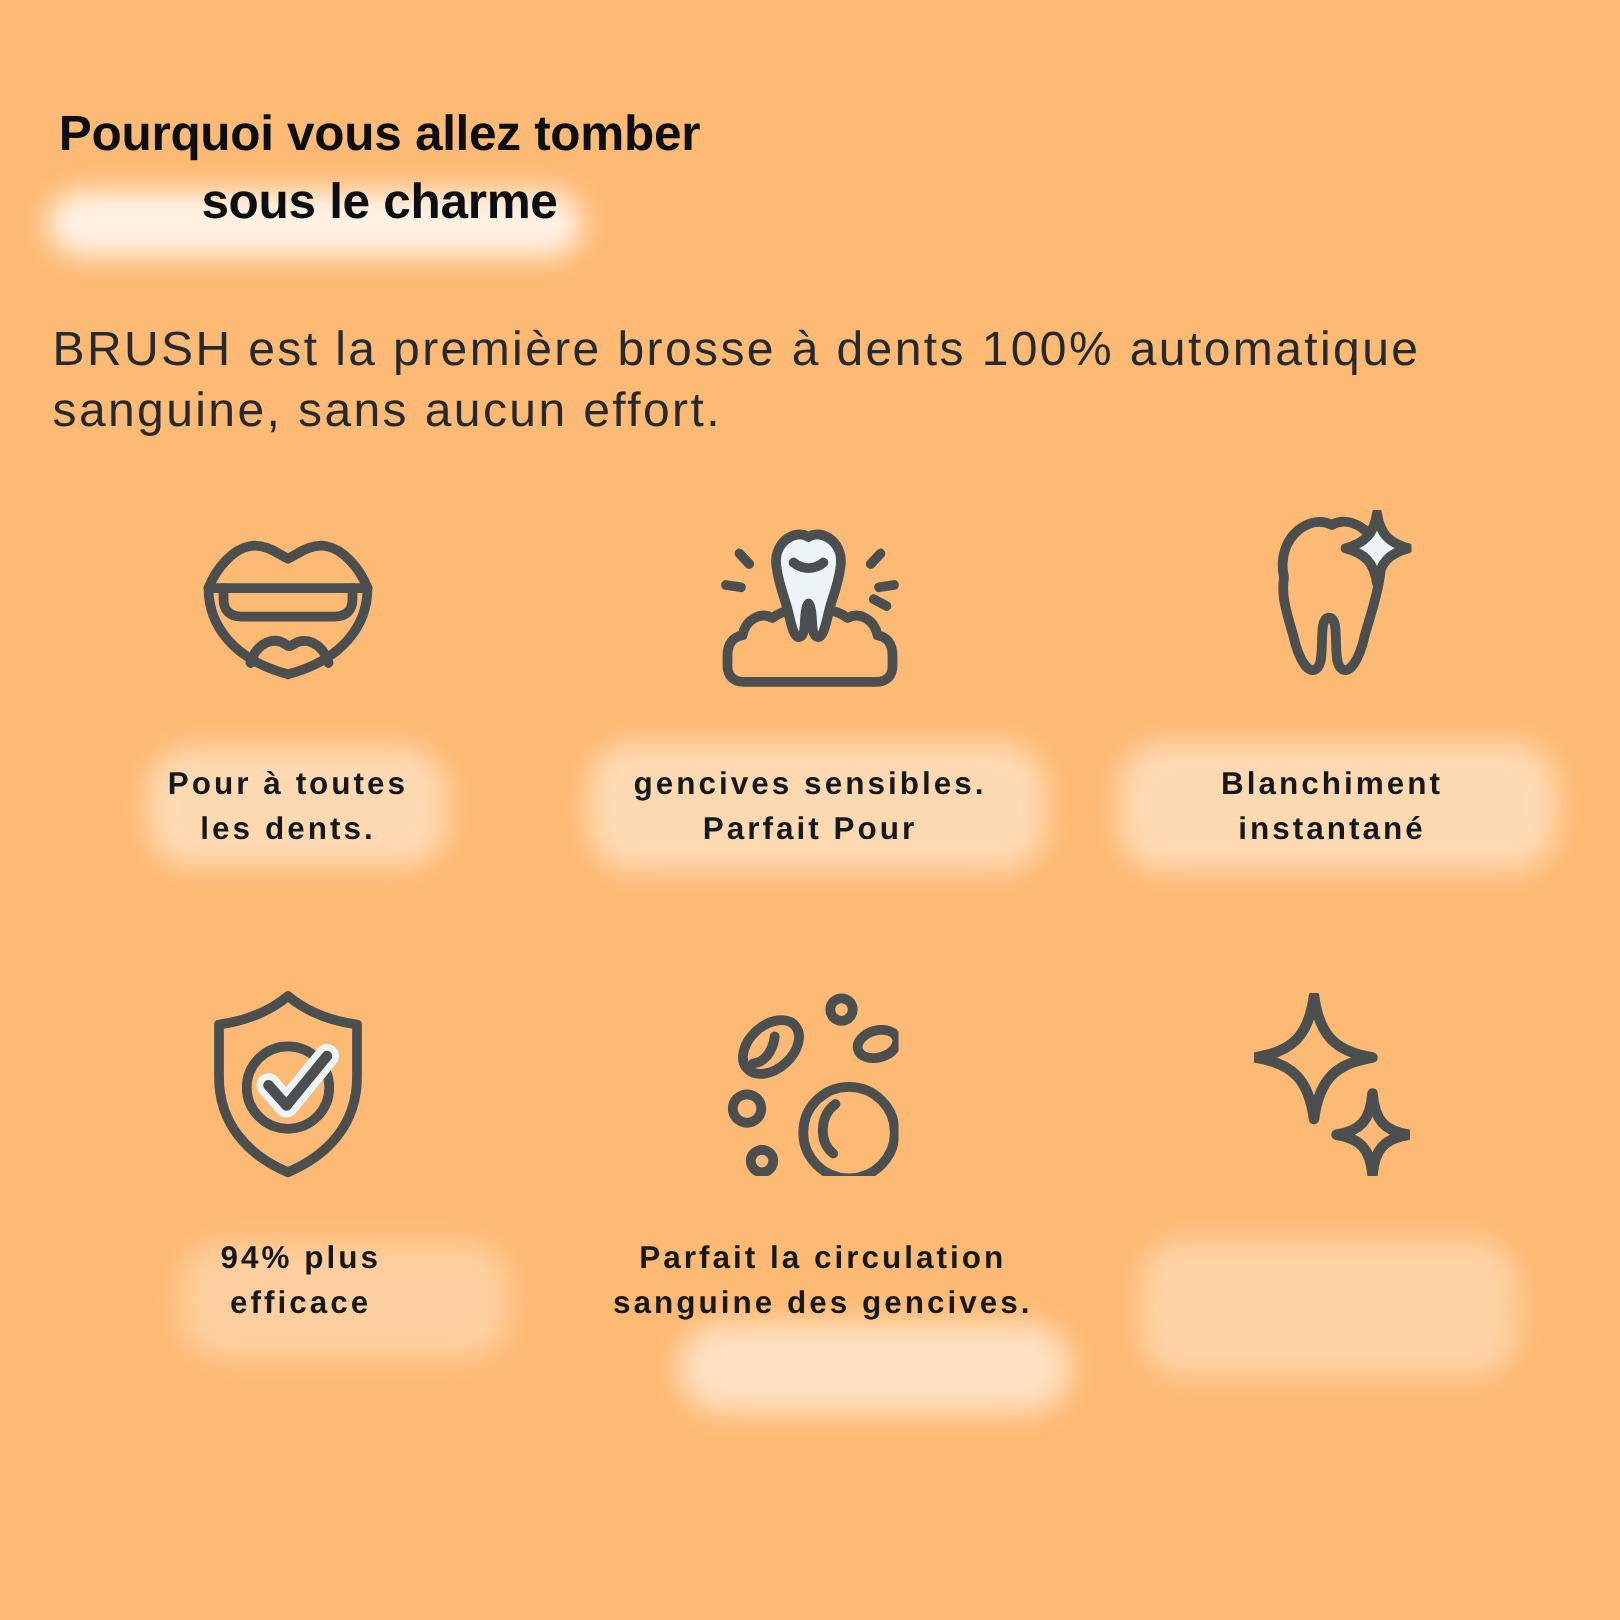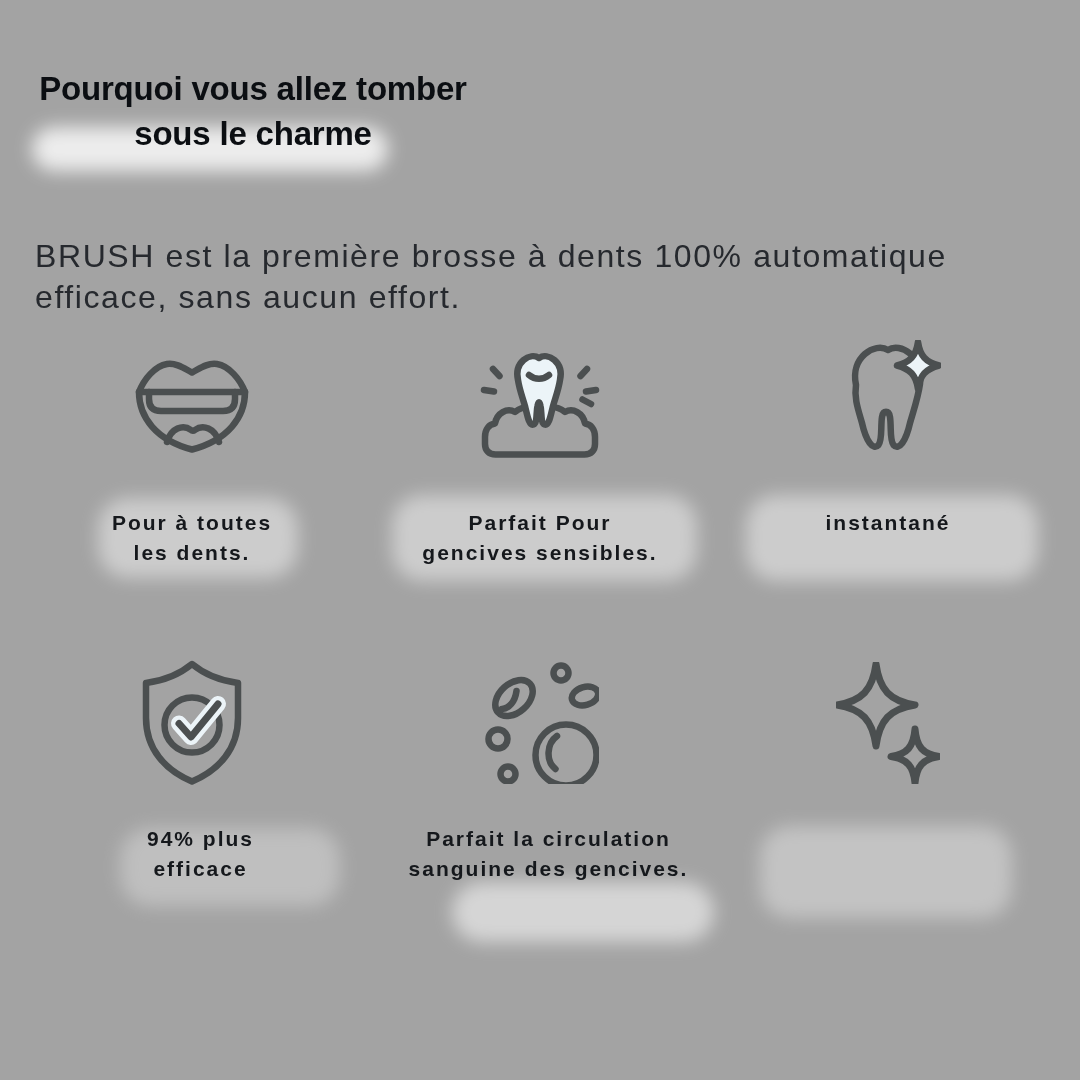--- a/index.html
+++ b/index.html
@@ -1,19 +1,19 @@
 <!DOCTYPE html>
 <html><head>
 <meta charset="utf-8">
 <style>
   html,body{margin:0;padding:0;}
   .canvas{
     position:relative;
     width:1080px;height:1080px;
-    background:#a3a3a3;
+    background:#fdba74;
     overflow:hidden;
     font-family:"Liberation Sans", sans-serif;
     text-decoration:underline;
   }
   
   .ghost{position:absolute;background:#ffffff;filter:blur(9px);border-radius:30px;}
   .g1{left:32px;top:127px;width:356px;height:44px;opacity:.8;}
   .g2{left:98px;top:498px;width:200px;height:80px;opacity:.45;}
   .g3{left:392px;top:495px;width:305px;height:86px;opacity:.45;}
   .g4{left:746px;top:495px;width:292px;height:86px;opacity:.45;}
@@ -22,21 +22,21 @@
   .g7{left:760px;top:826px;width:252px;height:92px;opacity:.35;}
 
   .title{
     position:absolute;left:37px;top:44px;width:432px;
     text-align:center;font-weight:800;font-size:33px;line-height:45px;
     letter-spacing:-0.2px;color:#0b0e12;
   }
   .title span{display:block;}
 
   .intro{
-    position:absolute;left:35px;top:204px;
+    position:absolute;left:35px;top:180px;
     font-size:32px;line-height:41px;letter-spacing:1.6px;
     color:#26292e;font-weight:400;white-space:nowrap;
   }
   .intro span{display:block;}
 
   .grid{
     position:absolute;left:18px;width:1044px;
     display:grid;grid-template-columns:1fr 1fr 1fr;
   }
   .row1{top:336px;}
@@ -71,21 +71,21 @@
   <div class="ghost g6"></div>
   <div class="ghost g7"></div>
 
   <h1 class="title">
     <span>Pourquoi vous allez tomber</span>
     <span>sous le charme</span>
   </h1>
 
   <p class="intro">
     <span>BRUSH est la première brosse à dents 100% automatique</span>
-    <span>efficace, sans aucun effort.</span>
+    <span>sanguine, sans aucun effort.</span>
   </p>
 
   <div class="grid row1">
 
     <figure class="feature">
       <div class="icon-wrap">
         <svg width="120" height="100" viewBox="0 0 120 100">
           <path class="st" d="M7,38 C12,25 23,12 35,10 C45,8.5 53,15 60,18.5 C67,15 75,8.5 85,10 C97,12 108,25 113,38 C113,63 96,86 60,95.5 C24,86 7,63 7,38 Z"></path>
           <path class="st" d="M7,38 L113,38"></path>
           <path class="st" d="M17,38 L17,45 C17,53 21,57 29,57 L91,57 C99,57 103,53 103,45 L103,38"></path>
@@ -105,33 +105,34 @@
           <path class="mask" d="M40,31 C36,13 52,3 61,9 C70,3 86,13 82,31 C80.5,41 77.5,48 75,57 C72.5,67 71,77 66.5,75.5 C62.5,74 64,63 62.5,57 C61.5,52 60.5,52 59.5,57 C58,63 59.5,74 55.5,75.5 C51,77 49.5,67 47,57 C44.5,48 41.5,41 40,31 Z"></path>
           <path class="st" d="M51,26 C57,31 65,31 71,26"></path>
           <path class="st" d="M15,20 L21.5,27"></path>
           <path class="st" d="M6,41 L16,42.5"></path>
           <path class="st" d="M109,20 L102.5,27"></path>
           <path class="st" d="M118,41 L108,42.5"></path>
           <path class="st" d="M113,55 L104.5,50.5"></path>
         </svg>
       </div>
       <figcaption>
+        <span>gencives sensibles.</span>
         <span>Parfait Pour</span>
-        <span>gencives sensibles.</span>
       </figcaption>
     </figure>
 
     <figure class="feature">
       <div class="icon-wrap">
         <svg width="106" height="128" viewBox="0 0 106 128">
           <path class="st" d="M21,45 C15,17 40,2 53,10 C65,2 89,16 85,44 C83,58 79,69 75,83 C71,101 64,111 58.5,105 C54.5,100 56.5,87 55,77 C54,70 48,70 47,77 C45.5,87 47.5,100 43.5,105 C38,111 31,101 27,83 C23,69 19,58 21,45 Z"></path>
           <path class="mask" d="M83,2 C85,16 91,22 104,25.5 C91,29 85,35 83,49 C81,35 75,29 62,25.5 C75,22 81,16 83,2 Z"></path>
         </svg>
       </div>
       <figcaption>
+        <span>Blanchiment</span>
         <span>instantané</span>
       </figcaption>
     </figure>
 
   </div>
 
   <div class="grid row2">
 
     <figure class="feature">
       <div class="icon-wrap">

